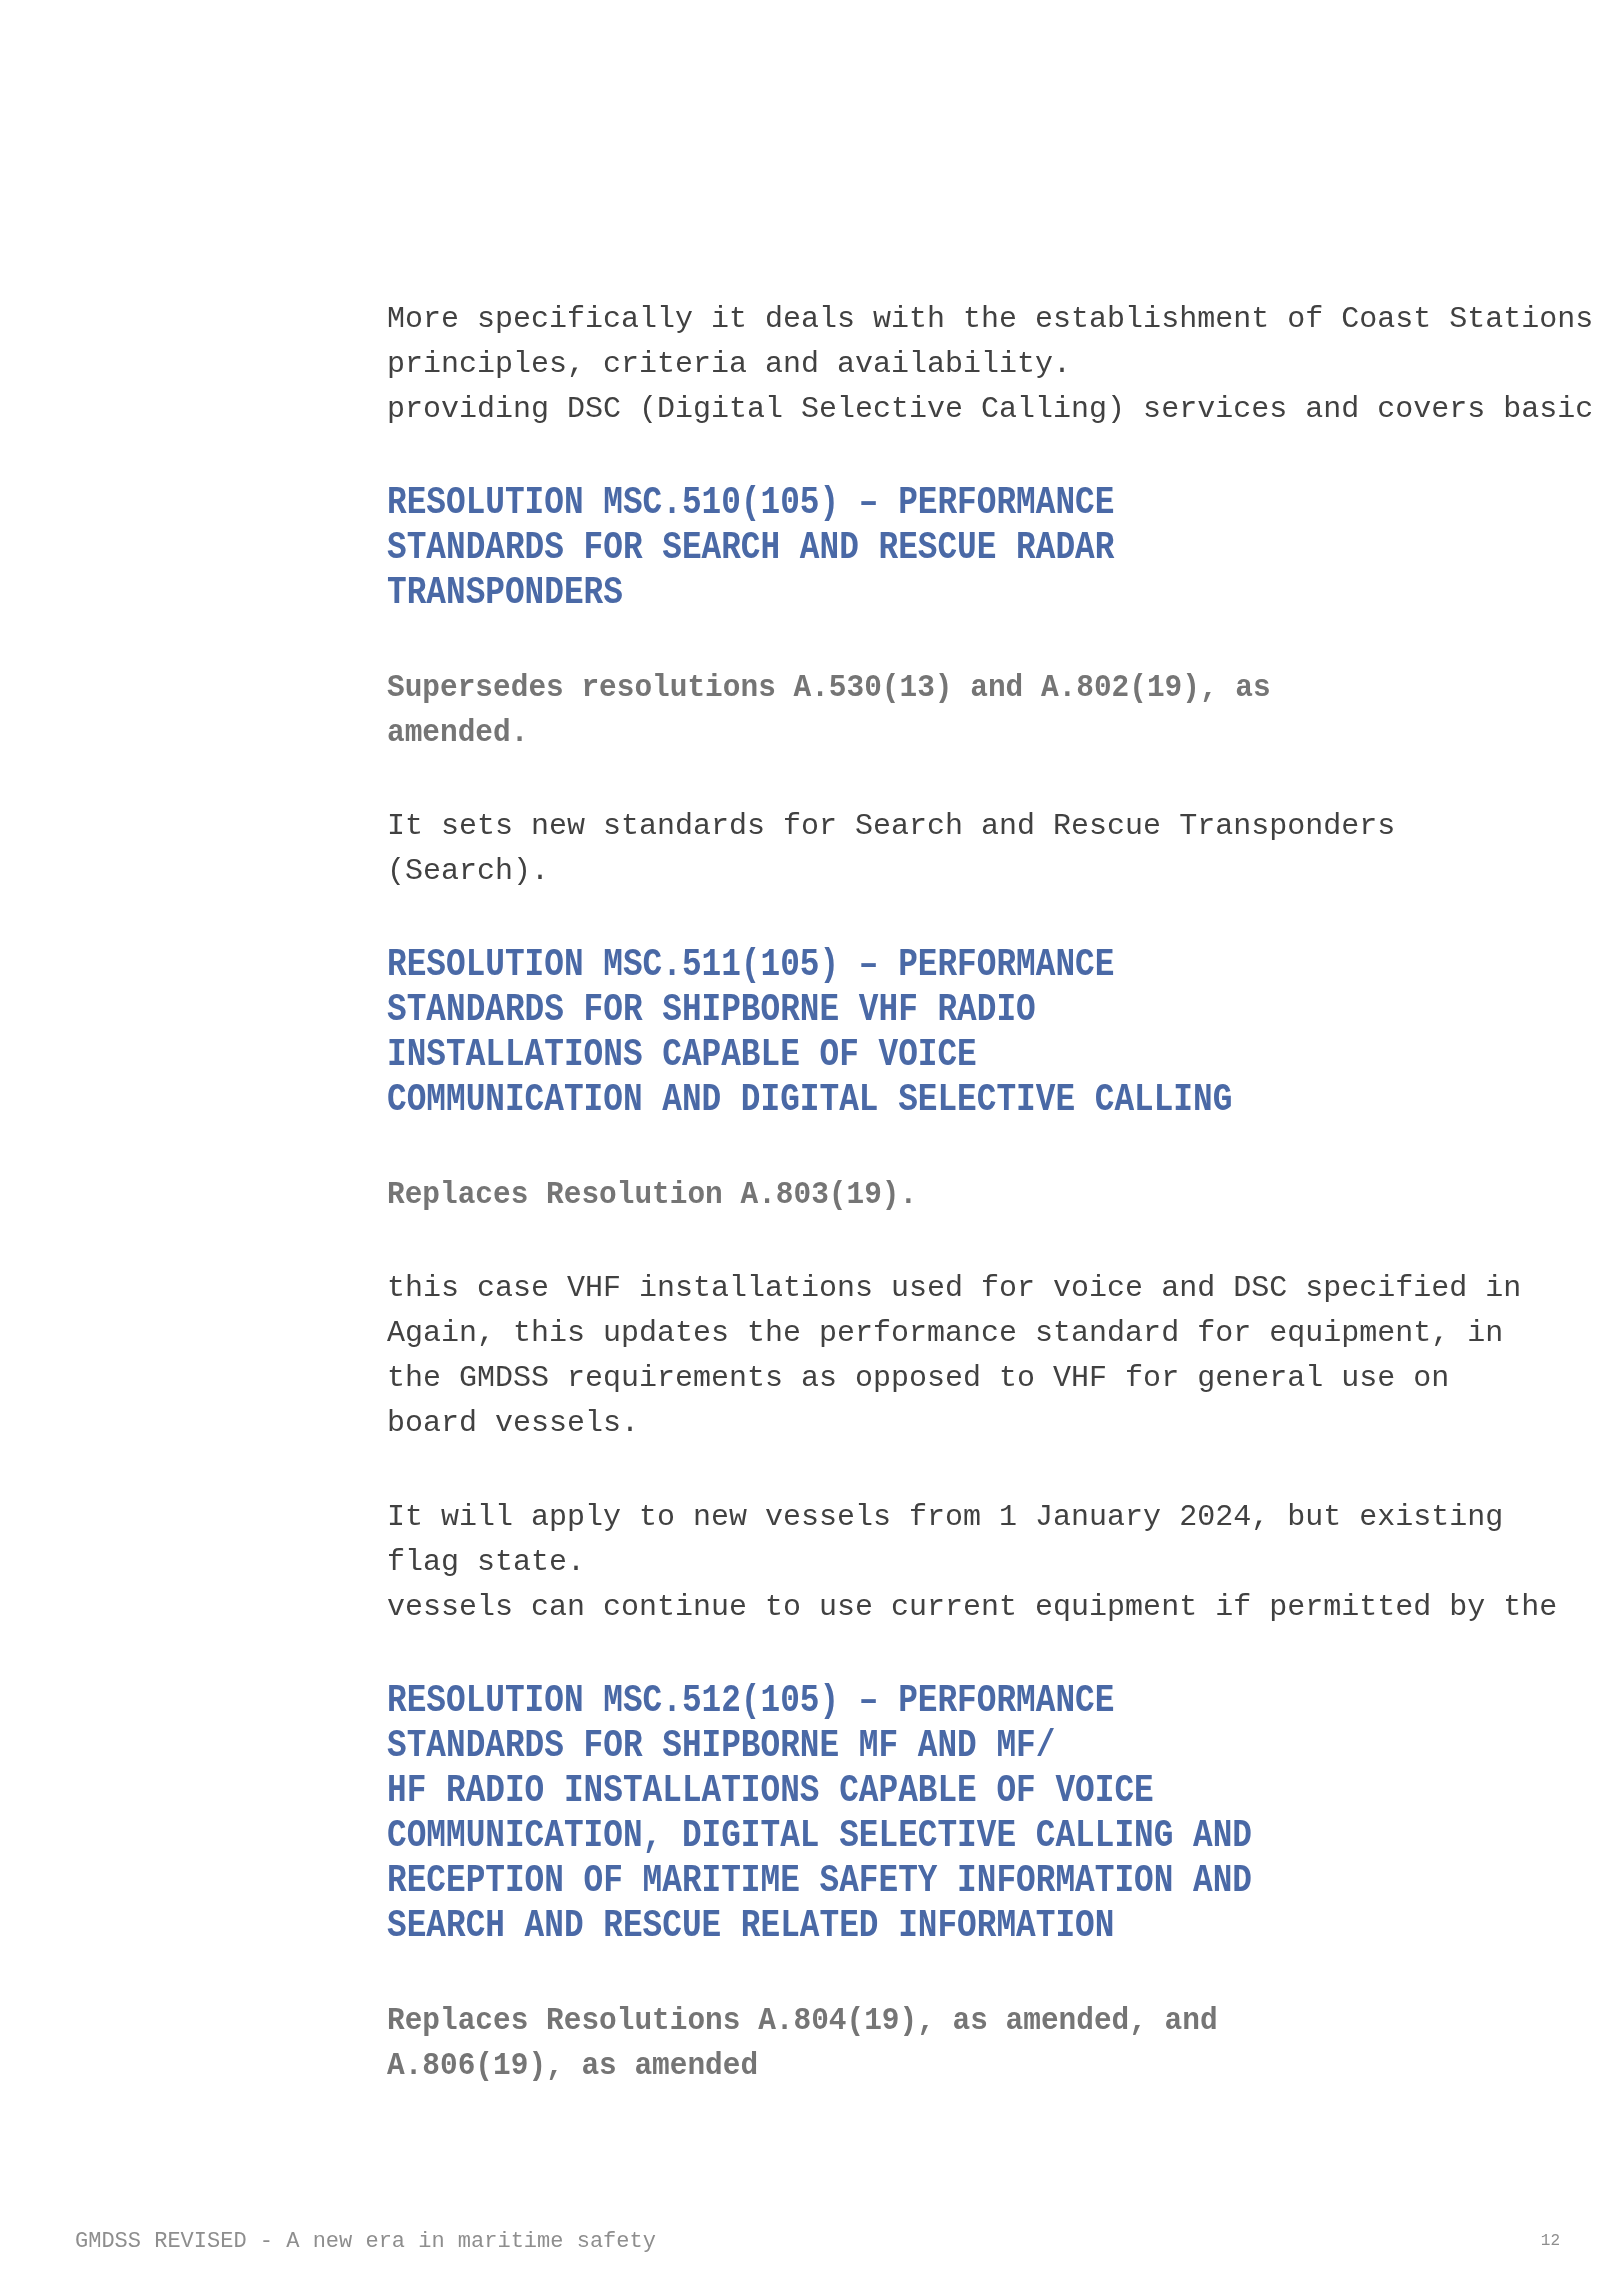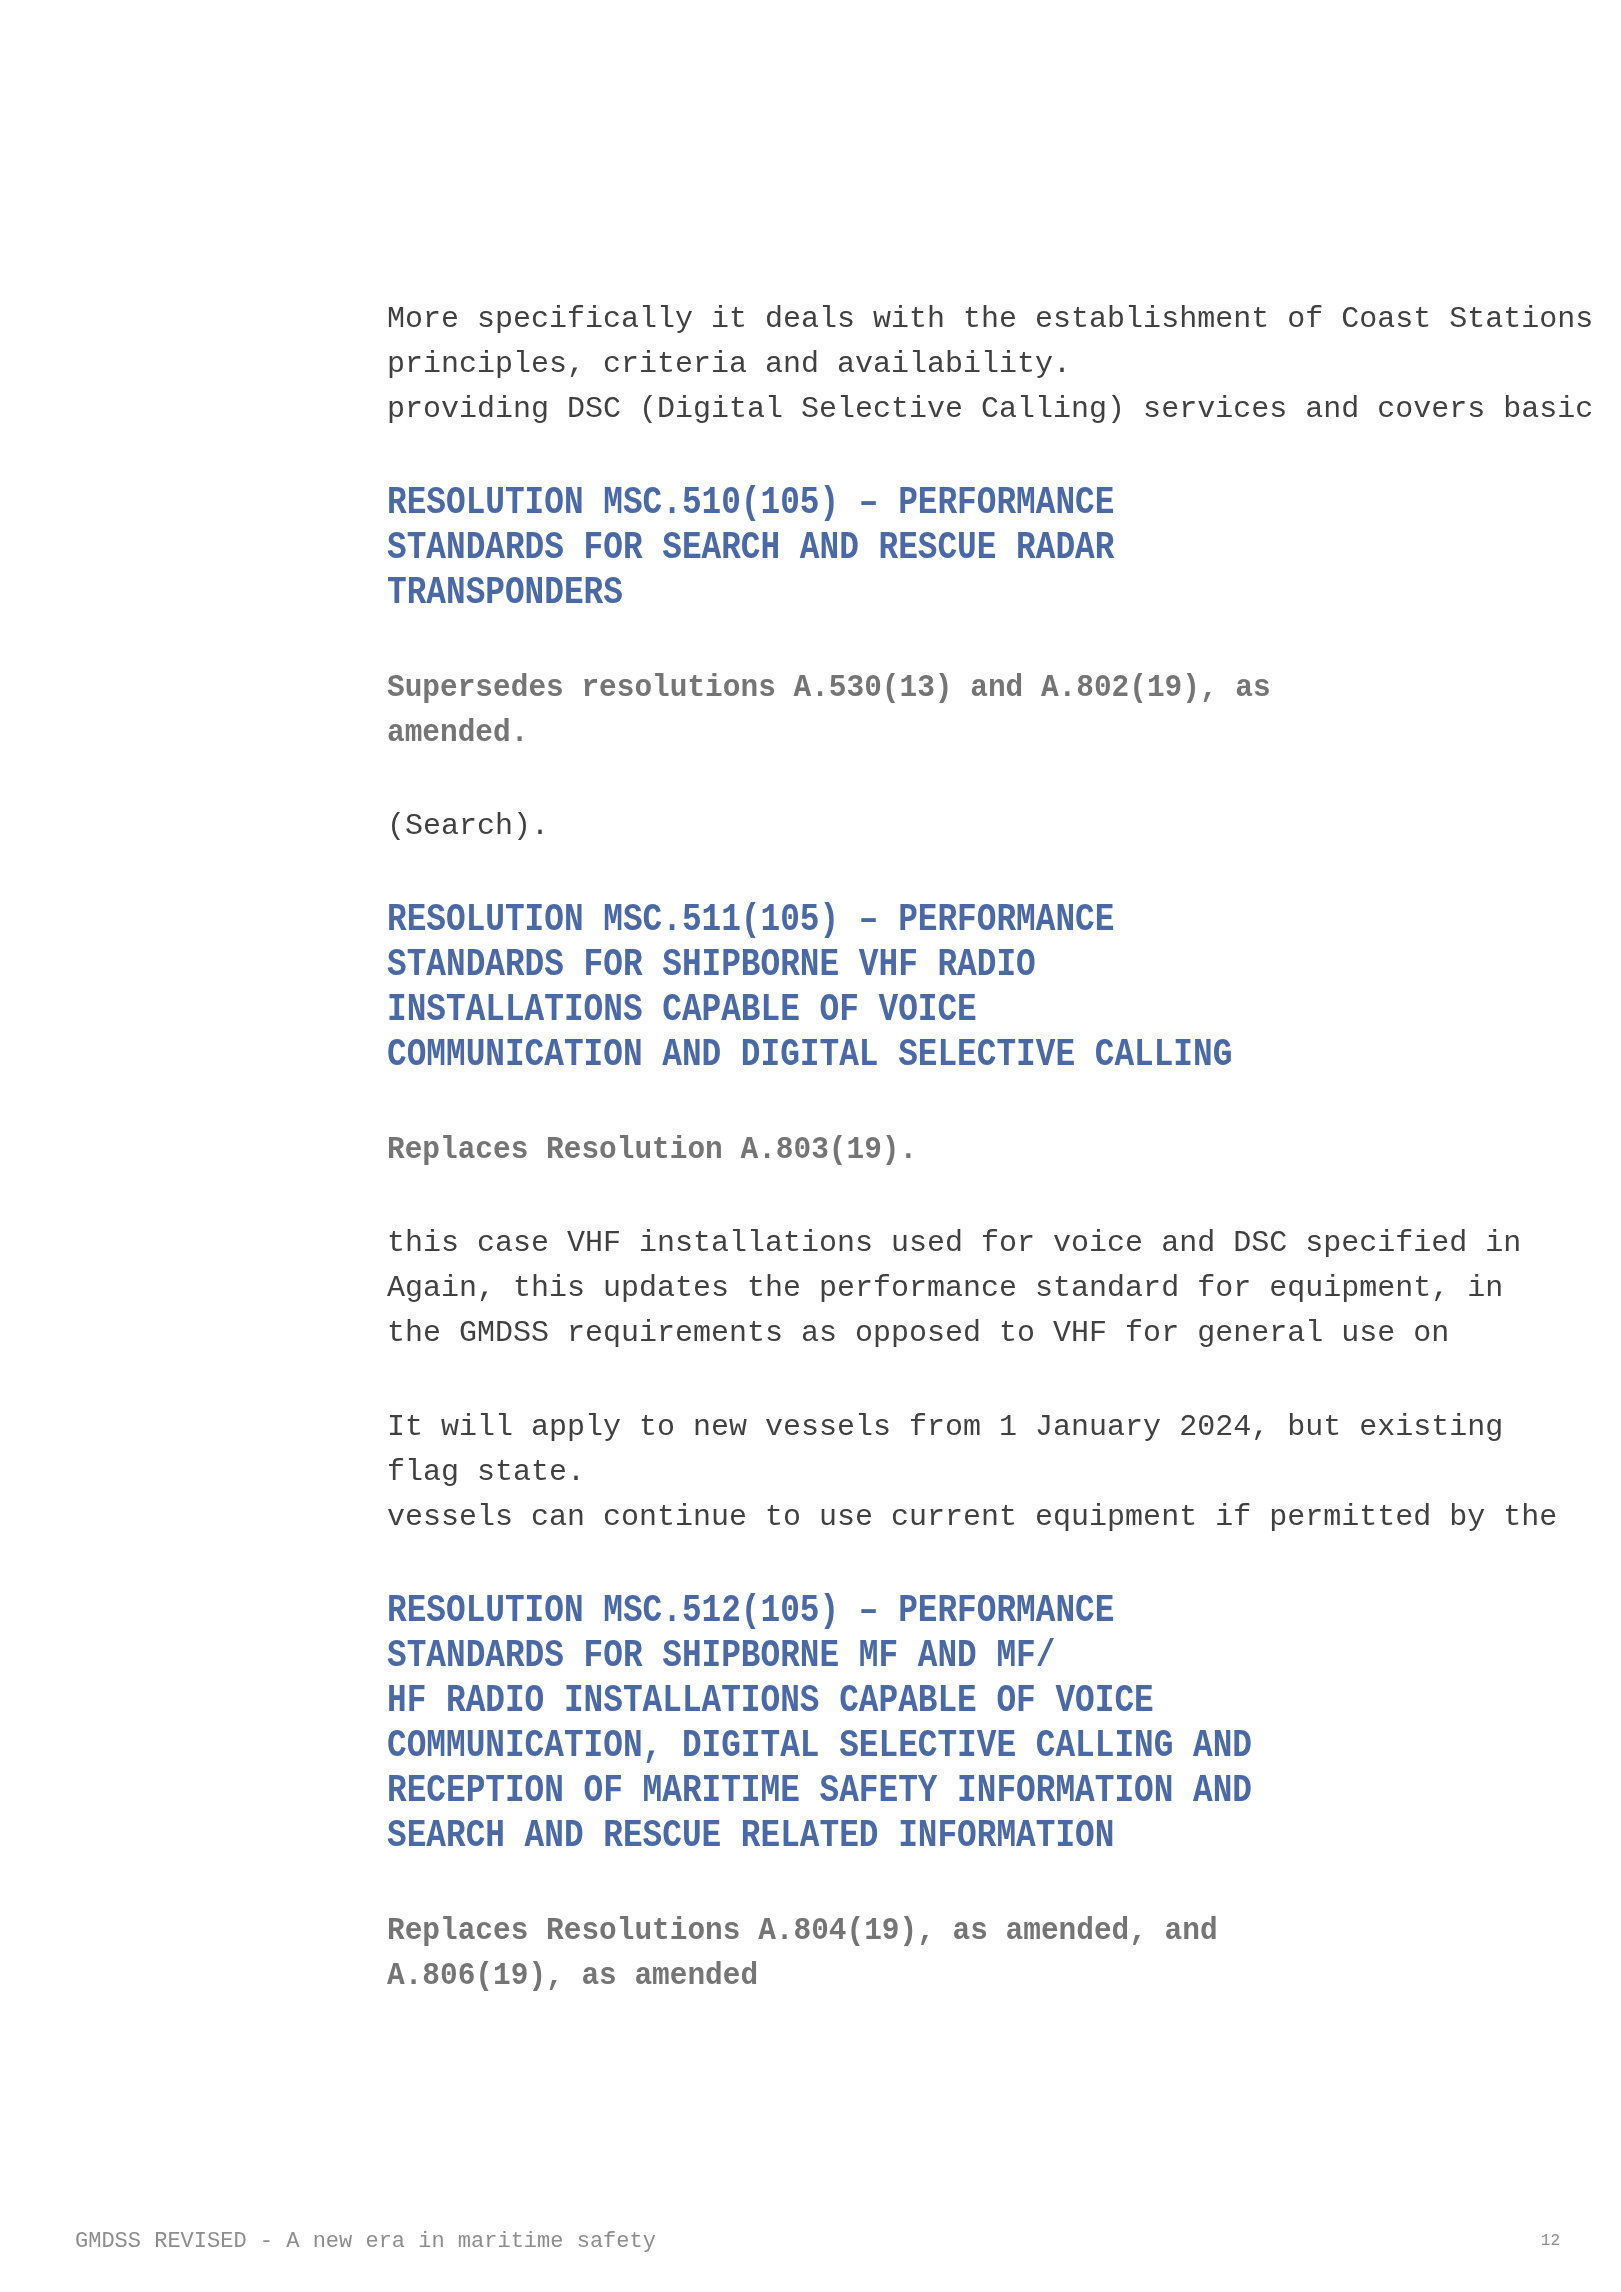--- a/index.html
+++ b/index.html
@@ -81,35 +81,37 @@
       <div class="block heading">
         <div class="line">RESOLUTION MSC.510(105) – PERFORMANCE</div>
         <div class="line">STANDARDS FOR SEARCH AND RESCUE RADAR</div>
         <div class="line">TRANSPONDERS</div>
       </div>
       <div class="block subheading">
         <div class="line">Supersedes resolutions A.530(13) and A.802(19), as</div>
         <div class="line">amended.</div>
       </div>
       <div class="block paragraph">
+        <div class="line">It sets new standards for Search and Rescue Transponders</div>
         <div class="line">(Search).</div>
       </div>
       <div class="block heading">
         <div class="line">RESOLUTION MSC.511(105) – PERFORMANCE</div>
         <div class="line">STANDARDS FOR SHIPBORNE VHF RADIO</div>
         <div class="line">INSTALLATIONS CAPABLE OF VOICE</div>
         <div class="line">COMMUNICATION AND DIGITAL SELECTIVE CALLING</div>
       </div>
       <div class="block subheading">
         <div class="line">Replaces Resolution A.803(19).</div>
       </div>
       <div class="block paragraph">
         <div class="line">this case VHF installations used for voice and DSC specified in</div>
         <div class="line">Again, this updates the performance standard for equipment, in</div>
         <div class="line">the GMDSS requirements as opposed to VHF for general use on</div>
+        <div class="line">board vessels.</div>
       </div>
       <div class="block paragraph">
         <div class="line">It will apply to new vessels from 1 January 2024, but existing</div>
         <div class="line">flag state.</div>
         <div class="line">vessels can continue to use current equipment if permitted by the</div>
       </div>
       <div class="block heading">
         <div class="line">RESOLUTION MSC.512(105) – PERFORMANCE</div>
         <div class="line">STANDARDS FOR SHIPBORNE MF AND MF/</div>
         <div class="line">HF RADIO INSTALLATIONS CAPABLE OF VOICE</div>

